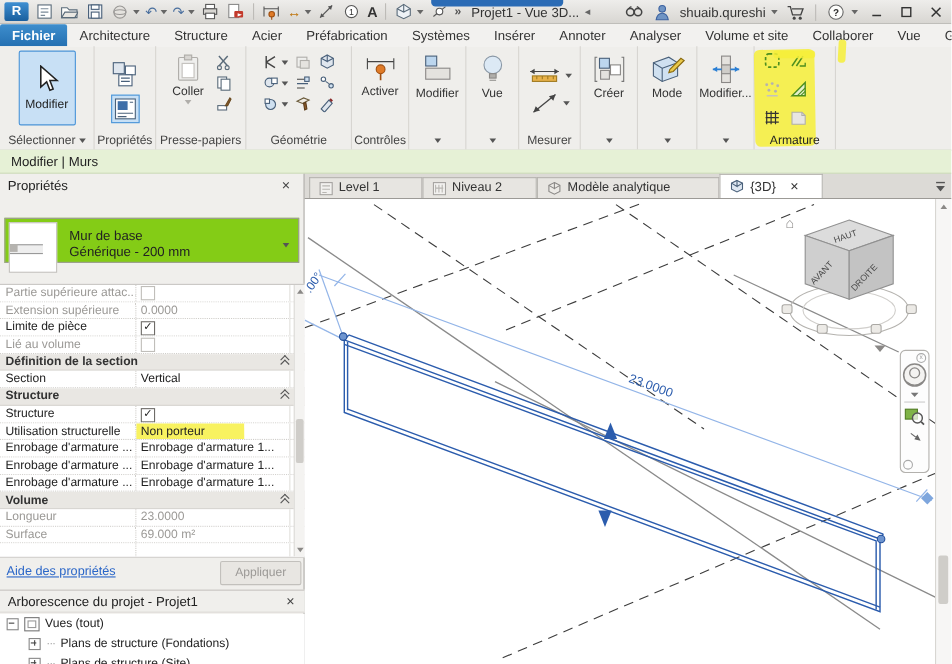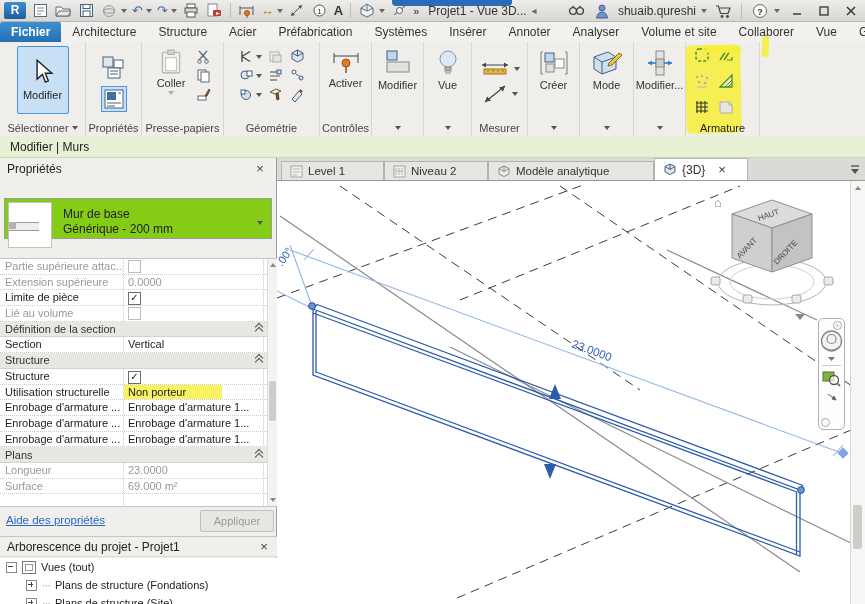--- a/index.html
+++ b/index.html
@@ -55,21 +55,21 @@
   #mursrow{left:4px;top:80px;width:268px;height:18px;display:flex;gap:4px}
   #murs-combo{width:166px;height:18px;background:#fff;border:1px solid #9e9c98;box-sizing:border-box;display:flex;align-items:center;justify-content:space-between;padding:0 5px}
   #edittype{flex:1;display:flex;align-items:center;gap:3px;font-size:10.5px;color:#222;white-space:nowrap}
   
   #pgrid{left:0px;top:100px;width:277px;height:247px;background:#fff;border-top:1px solid #c6c4c0;border-bottom:1px solid #c6c4c0;overflow:hidden}
   .prow{display:flex;height:15.7px;border-bottom:1px dotted #cfcdc9;background:#fff;box-sizing:border-box}
   .plabel{width:124px;padding-left:5px;line-height:15px;white-space:nowrap;overflow:hidden;border-right:1px dotted #cfcdc9;box-sizing:border-box}
   .pval{width:140px;padding-left:4px;line-height:15px;white-space:nowrap;overflow:hidden;border-right:1px solid #e2e0dc;box-sizing:border-box;position:relative}
   .grey{color:#9b9996}
   .pgroup{height:15.7px;background:#e9e7e3;border-bottom:1px solid #d4d2ce;display:flex;justify-content:space-between;
-          align-items:center;padding:0 14px 0 5px;font-weight:normal;color:#333;box-sizing:border-box}
+          align-items:center;padding:0 14px 0 5px;font-weight:bold;color:#333;box-sizing:border-box}
   .chev2{position:relative;width:8px;height:10px}
   .chev2 i{position:absolute;left:1px;width:5px;height:5px;border-top:1.5px solid #555;border-right:1.5px solid #555;transform:rotate(-45deg)}
   .chev2 i:nth-child(1){top:0}.chev2 i:nth-child(2){top:4px}
   .cb{display:inline-block;width:11px;height:11px;border:1px solid #6e6c68;background:#fff;margin-top:1px;
       text-align:center;line-height:10px;font-size:10px;color:#222}
   .cb.gr{border-color:#c0beba}
   #gridscroll{position:absolute;right:0;top:0;width:9px;height:100%;background:#f4f3f1;border-left:1px solid #dddbd7}
   .sthumb{position:absolute;left:1px;width:7px;background:#cfcdc9;border-radius:2px}
   .sarrow{position:absolute;left:2px;width:0;height:0;border-left:3px solid transparent;border-right:3px solid transparent}
   .up{border-bottom:4px solid #8a8886}.dn{border-top:4px solid #8a8886}
@@ -691,21 +691,21 @@
     </div>
     <div class="prow">
       <div class="plabel">Enrobage d'armature ...</div>
       <div class="pval"><span>Enrobage d'armature 1...</span></div>
     </div>
     <div class="prow">
       <div class="plabel">Enrobage d'armature ...</div>
       <div class="pval"><span>Enrobage d'armature 1...</span></div>
     </div>
     <div class="pgroup">
-      <span>Plans</span>
+      <span>Volume</span>
         <span class="chev2">
           <i></i>
           <i></i>
         </span>
     </div>
     <div class="prow">
       <div class="plabel grey">Longueur</div>
       <div class="pval grey"><span>23.0000</span></div>
     </div>
     <div class="prow">

